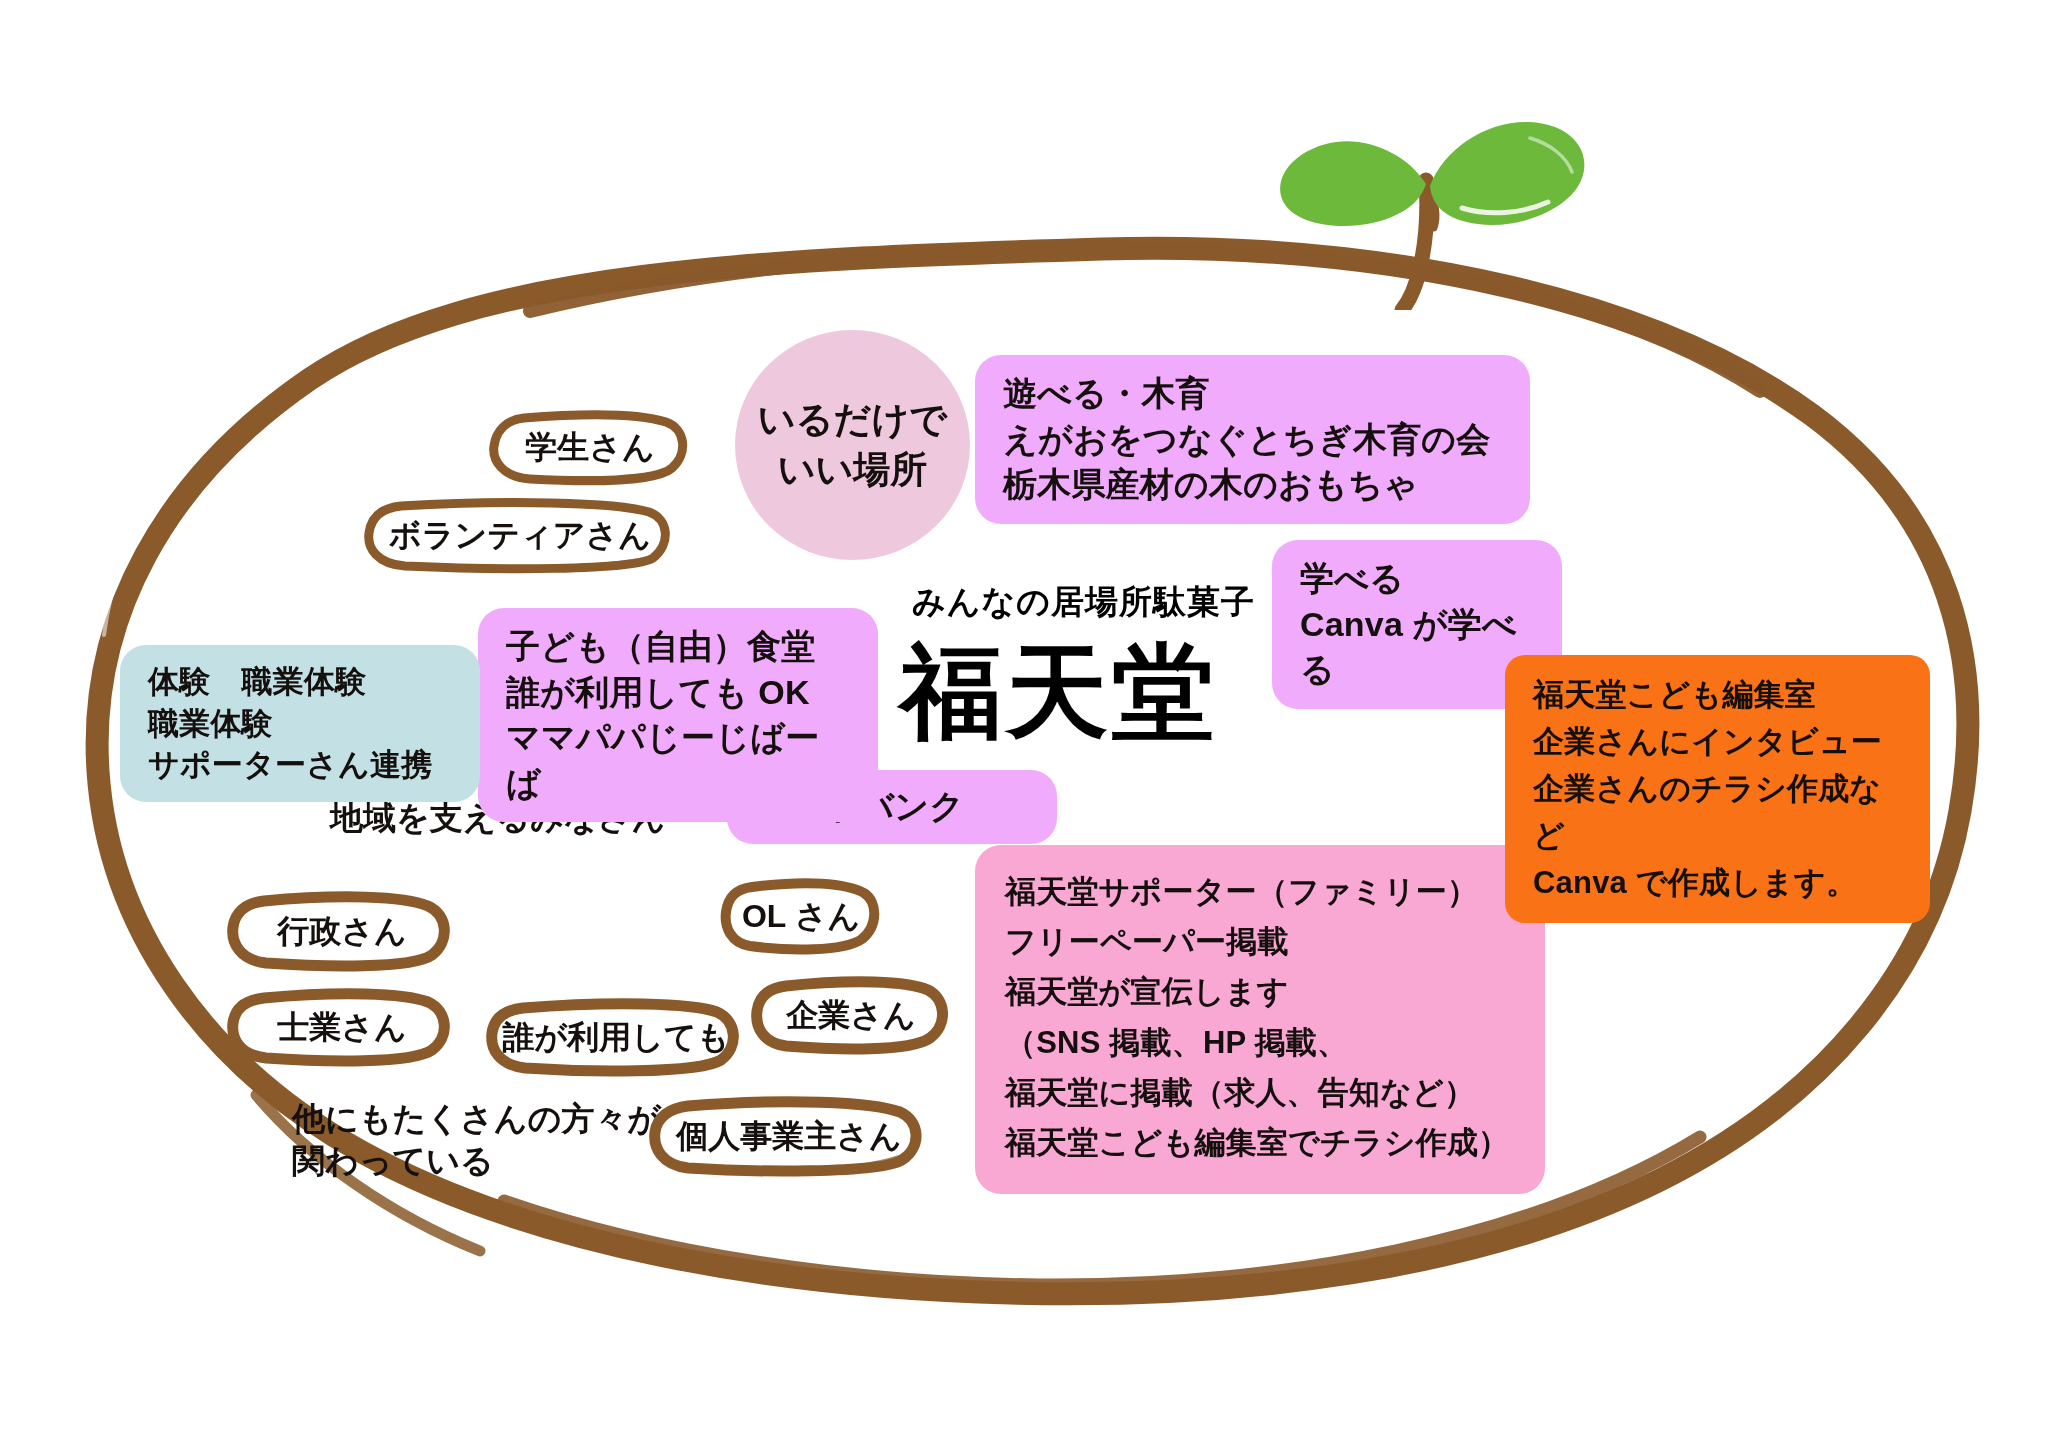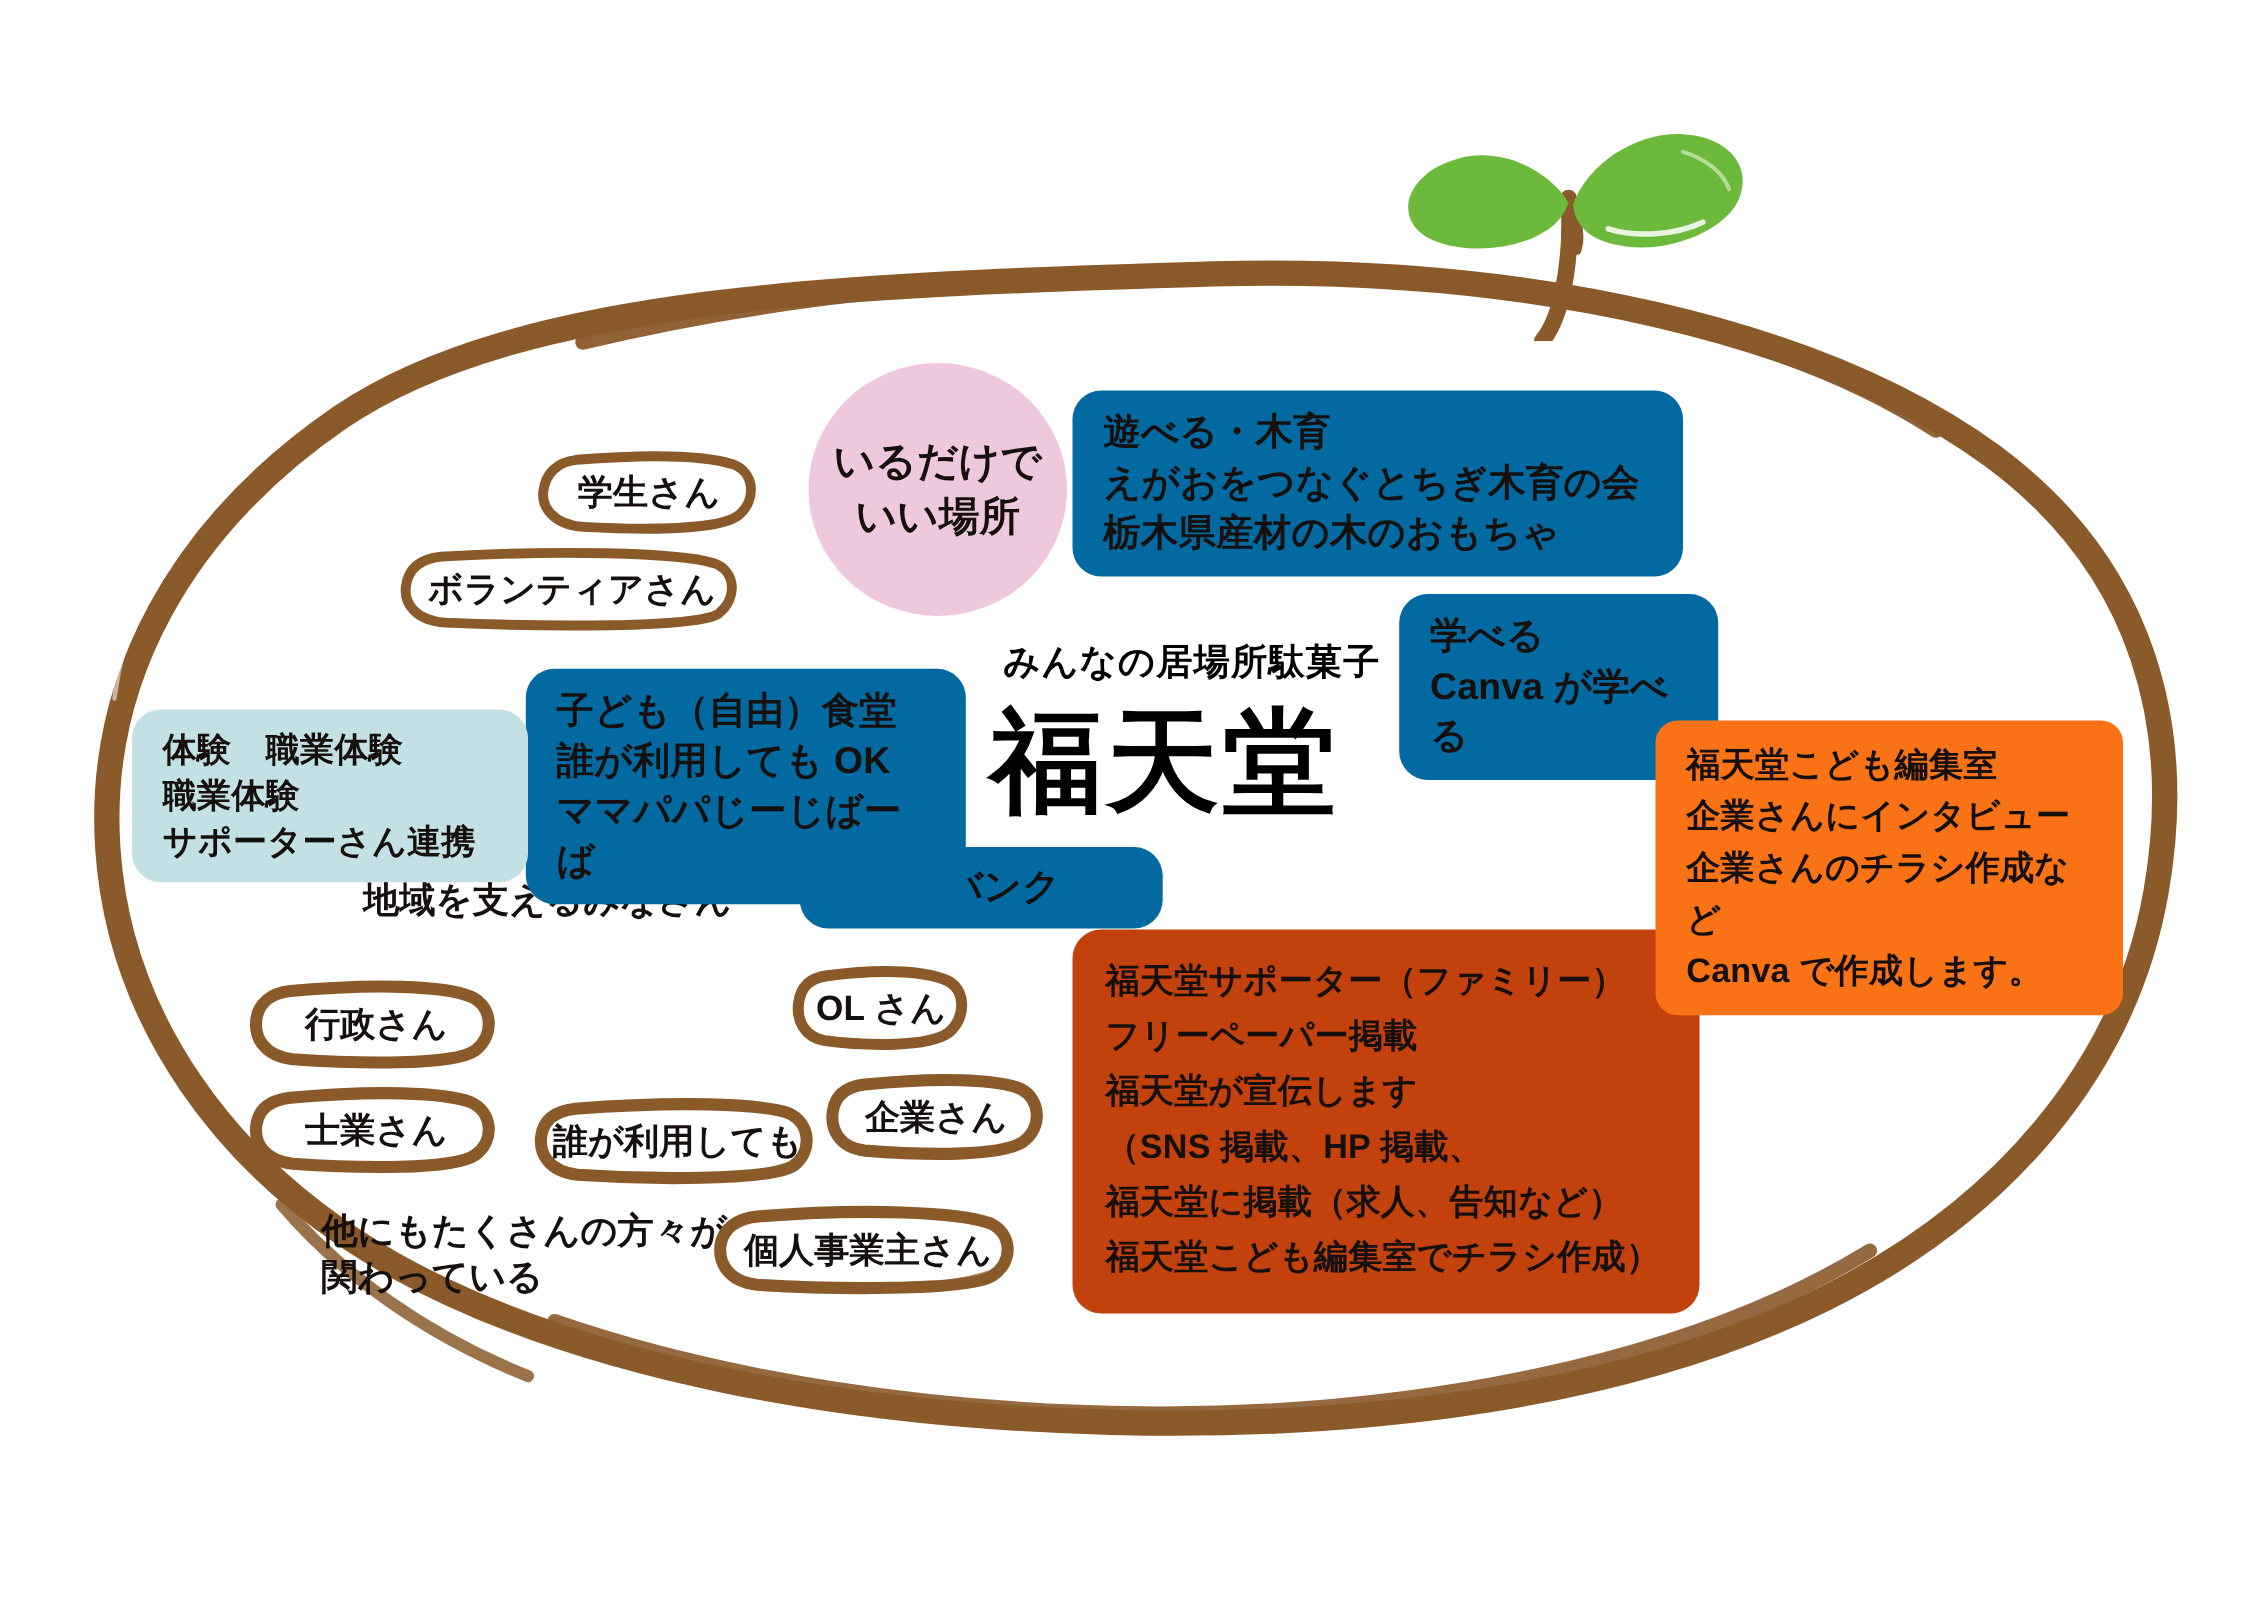--- a/index.html
+++ b/index.html
@@ -40,23 +40,23 @@
   .card {
     position: absolute;
     border-radius: 26px;
     padding: 16px 28px;
     line-height: 1.34;
     color: #15100e;
     font-weight: 700;
     letter-spacing: 0.2px;
     white-space: pre-line;
   }
-  .card-green  { background: #0369a1; }
+  .card-green  { background: #f0abfc; }
   .card-blue   { background: #c3e1e5; }
-  .card-yellow { background: #c2410c; }
+  .card-yellow { background: #f9a8d4; }
   .card-pink   { background: #f97316; border-radius: 20px; }
 
   #card-woodplay   { left: 975px;  top: 355px;  width: 555px; font-size: 34px; z-index: 6; }
   #card-canva      { left: 1272px; top: 540px;  width: 290px; font-size: 34px; z-index: 5; }
   #card-kodomo     { left: 478px;  top: 608px;  width: 400px; font-size: 34px; z-index: 6; }
   #card-foodbank   { left: 727px;  top: 770px;  width: 330px; font-size: 34px; padding: 14px 28px; z-index: 5; }
   #card-taiken     { left: 120px;  top: 645px;  width: 360px; font-size: 31px; z-index: 6; }
   #card-editroom   { left: 1505px; top: 655px;  width: 425px; font-size: 31px; z-index: 7; line-height: 1.52; }
   #card-supporter  { left: 975px;  top: 845px;  width: 570px; font-size: 31px; z-index: 6; line-height: 1.62; padding: 22px 26px 26px 30px; }
 

